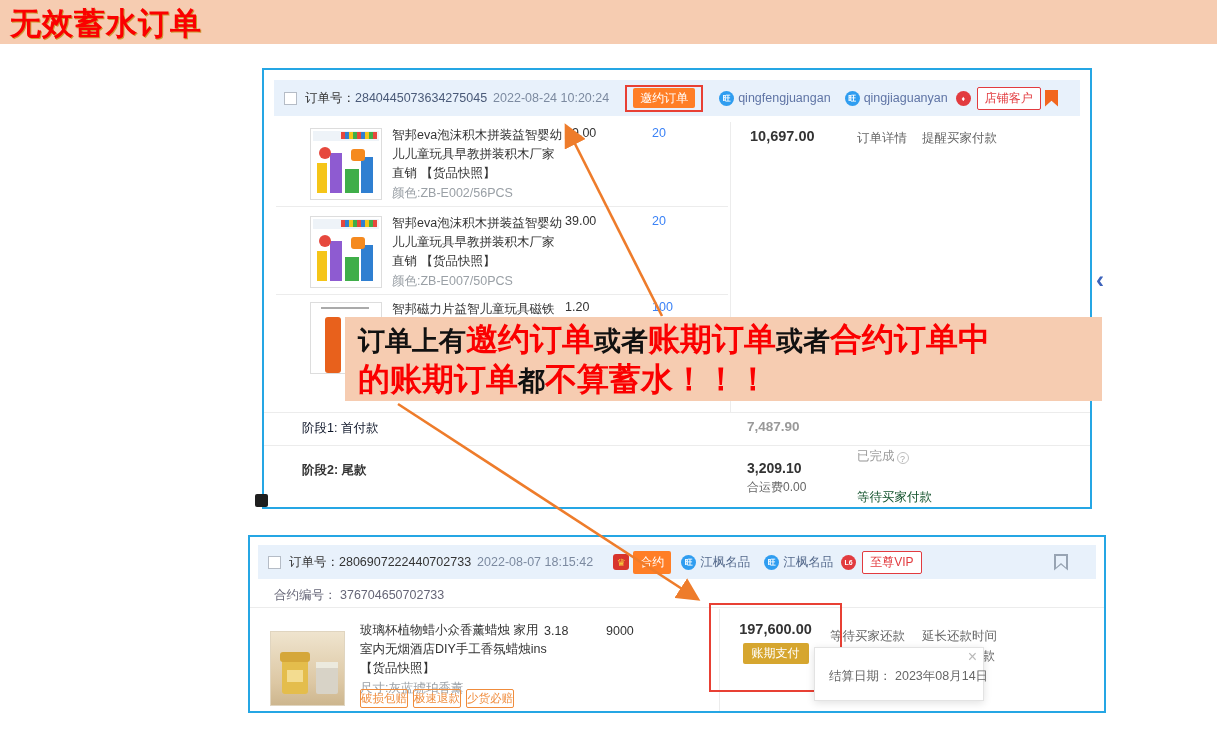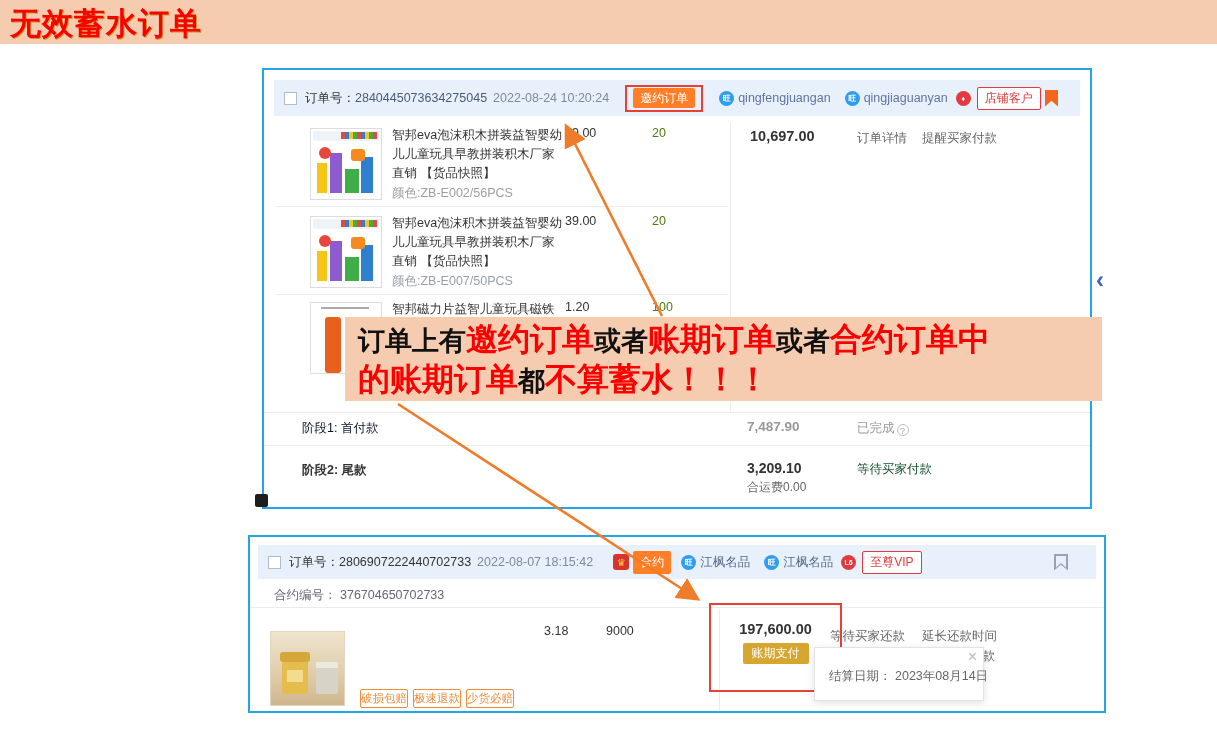--- a/index.html
+++ b/index.html
@@ -50,35 +50,35 @@
                        background:#e8f1fb; clip-path:polygon(0 0,100% 0,100% 100%,50% 62%,0 100%); }
 
   
   .prow { position:absolute; left:12px; width:450px; font-size:12.5px; }
   .thumb { position:absolute; left:34px; top:4px; width:72px; height:72px; background:#fff;
            border:1px solid #ddd; overflow:hidden; }
   .blk { position:absolute; }
   .p-info { position:absolute; left:116px; top:2px; width:172px; color:#333; line-height:1.5; }
   .p-spec { color:#9aa0a6; margin-top:2px; }
   .p-price { position:absolute; left:289px; top:2px; color:#333; }
-  .p-qty   { position:absolute; left:376px; top:2px; color:#4d7c0f; }
+  .p-qty   { position:absolute; left:376px; top:2px; color:#3b82f6; }
   .rowline { position:absolute; left:12px; width:452px; border-top:1px solid #ececec; }
 
   .vdivider { position:absolute; background:#ececec; width:1px; }
 
   .sum-total { position:absolute; font-size:14.5px; font-weight:700; color:#333; }
   .glink { color:#666; font-size:12.5px; cursor:pointer; white-space:nowrap; }
 
   .stage-line { position:absolute; left:0; width:826px; border-top:1px solid #ececec; }
   .stage-label1 { position:absolute; left:38px; color:#0f172a; font-size:12.5px; }
   .stage-label2 { position:absolute; left:38px; color:#333; font-size:12.5px; font-weight:700; }
   .stage-amt1 { position:absolute; left:483px; color:#999; font-size:13.5px; font-weight:700; }
   .stage-amt2 { position:absolute; left:483px; color:#333; font-size:14px; font-weight:700; }
   .freight { position:absolute; left:483px; color:#666; font-size:12px; }
-  .stage-status { position:absolute; left:593px; color:#999; font-size:12.5px; }
+  .stage-status { position:absolute; left:593px; color:#999; font-size:12.5px;margin-top:28px; }
   .qmark { display:inline-block; width:12px; height:12px; border:1px solid #c0c0c0; border-radius:50%;
            font-size:9px; line-height:12px; text-align:center; color:#aaa; margin-left:2px; vertical-align:-2px; }
 
   
   #callout { position:absolute; left:345px; top:317px; width:757px; height:84px;
              background:#f6ccb1; z-index:5; padding:1px 0 7px 13px; }
   .cline { display:flex; align-items:baseline; white-space:nowrap; height:40px; }
   .cb { color:#111; font-size:27px; font-weight:800; }
   .cr { color:#fb0000; font-size:32px; font-weight:800; }
 
@@ -275,20 +275,24 @@
     <div class="contract-row">
       <span>合约编号：</span>
       <span>376704650702733</span>
     </div>
     <div class="contract-line"></div>
 
     <div class="thumb2">
       <div class="jar"></div>
       <div class="glasscup"></div>
     </div>
+    <div class="p2-info">
+      <span>玻璃杯植物蜡小众香薰蜡烛 家用室内无烟酒店DIY手工香氛蜡烛ins 【货品快照】</span>
+      <div class="p-spec">尺寸:灰蓝琥珀香薰</div>
+    </div>
     <div class="p2-price">3.18</div>
     <div class="p2-qty">9000</div>
     <div class="tagrow">
       <span class="tag">破损包赔</span>
       <span class="tag">极速退款</span>
       <span class="tag">少货必赔</span>
     </div>
 
     <div class="vdivider" style="left:469px; top:72px; height:104px;"></div>
 

